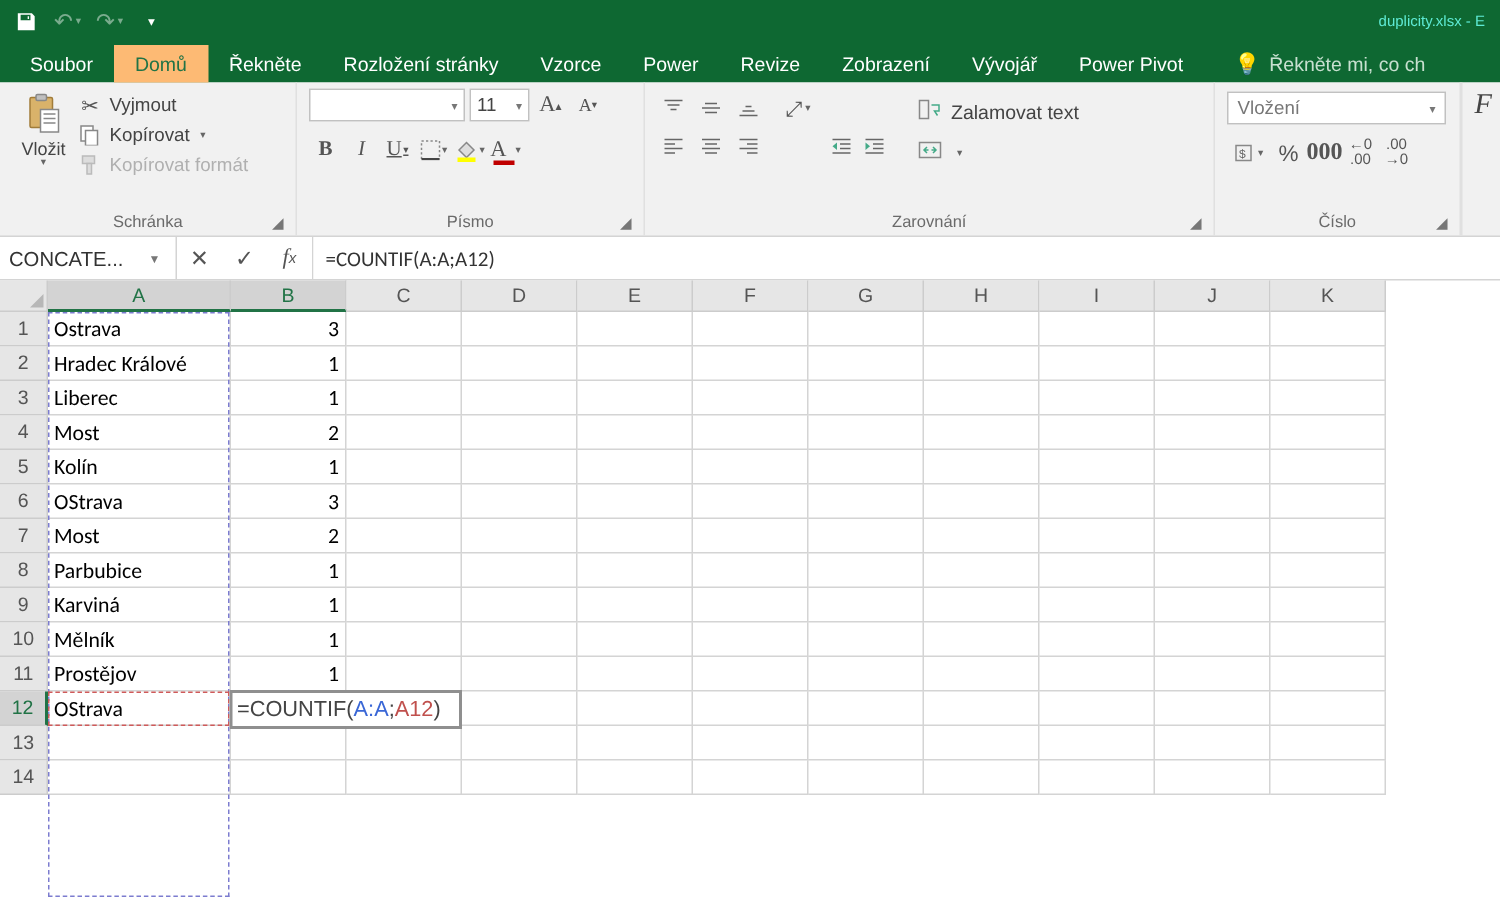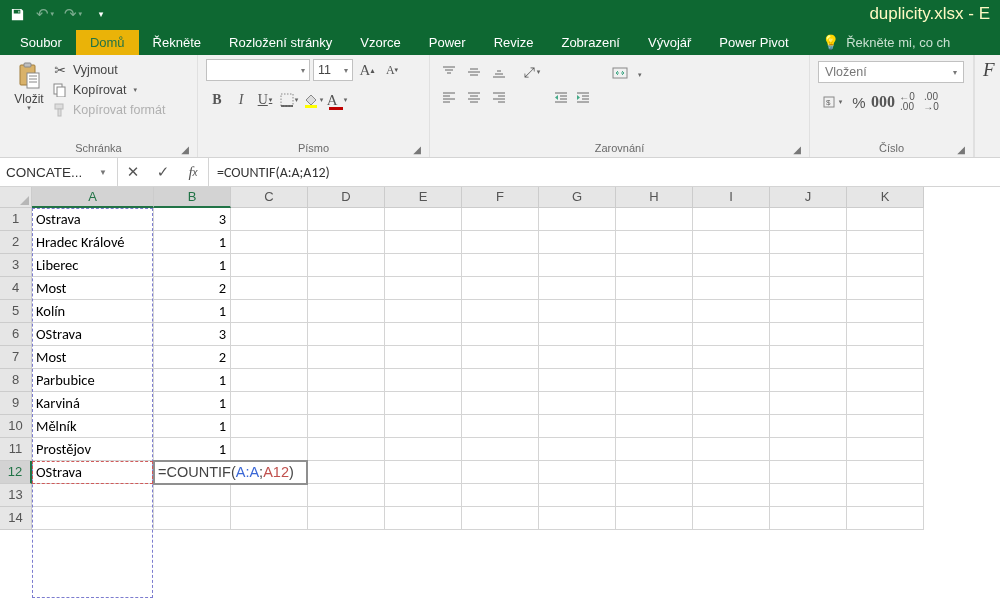--- a/index.html
+++ b/index.html
@@ -3,26 +3,26 @@
 <meta charset="utf-8">
 <style>
   * { box-sizing: border-box; margin: 0; padding: 0; font-family: "Segoe UI", Tahoma, sans-serif; }
   body { width: 1000px; height: 600px; overflow: hidden; background: #fff; font-size: 13px; color: #444; }
 
   
   .titlebar { height: 28px; background: #0e6832; display: flex; align-items: center; padding: 0 4px; }
   .titlebar .qat { display: flex; align-items: center; gap: 2px; }
   .titlebar .qat-btn { width: 26px; height: 24px; display: flex; align-items: center; justify-content: center; color: #fff; font-size: 15px; cursor: pointer; }
   .titlebar .qat-btn.disabled { opacity: 0.45; }
-  .titlebar .title { margin-left: auto; color: #fef9c3; font-size: 17px; padding-right: 6px; white-space: nowrap; }
+  .titlebar .title { margin-left: auto; color: #5eead4; font-size: 10px; padding-right: 6px; white-space: nowrap; }
 
   
   .ribbon-tabs { height: 27px; background: #0e6832; display: flex; align-items: flex-end; padding-left: 6px; }
   .tab { padding: 5px 14px 5px 14px; color: #fff; font-size: 13px; cursor: pointer; }
-  .tab.active { background: #eab308; color: #217346; }
+  .tab.active { background: #fdba74; color: #217346; }
   .tell-me { margin-left: 20px; color: #c8e0d0; font-size: 13px; display: flex; align-items: center; gap: 6px; padding: 5px 0;}
   .tell-me .bulb { font-size: 14px; }
 
   
   .ribbon { height: 103px; background: #f1f1f1; border-bottom: 1px solid #d4d4d4; display: flex; }
   .group { border-right: 1px solid #e0e0e0; padding: 4px 8px 0 8px; display: flex; flex-direction: column; }
   .group-content { flex: 1; display: flex; align-items: flex-start; }
   .group-label { text-align: center; font-size: 11px; color: #6a6a6a; padding: 2px 0 3px 0; position: relative; }
   .group-label .dlaunch { position: absolute; right: 0; bottom: 2px; font-size: 10px; color: #777; cursor: pointer; }
 
@@ -282,20 +282,27 @@
                   <line x1="6" y1="9" x2="13" y2="9" stroke="#666"></line>
                   <line x1="1" y1="12" x2="13" y2="12" stroke="#666"></line>
                   <path d="M1 5 4 7.5 1 10z" fill="#4a8"></path>
                 </svg>
               </div>
           </div>
         </div>
         <div class="wrap-merge">
           <div class="row">
               <span><svg width="16" height="16">
+                  <rect x="1" y="2" width="6" height="12" fill="none" stroke="#888"></rect>
+                  <path d="M9 5h5v4h-3l2 3" fill="none" stroke="#4a8"></path>
+                </svg></span>
+              <span>Zalamovat text</span>
+            </div>
+          <div class="row">
+              <span><svg width="16" height="16">
                   <rect x="1" y="3" width="14" height="10" fill="none" stroke="#888"></rect>
                   <path d="M4 8h3m2 0h3M6 6l-2 2 2 2M10 6l2 2-2 2" fill="none" stroke="#4a8"></path>
                 </svg></span>
               <span style="font-size:7px;margin-left:4px;color:#666">▾</span>
             </div>
         </div>
       </div>
     </div>
     <div class="group-label"><span>Zarovnání</span><span class="dlaunch">◢</span></div>
   </div>

